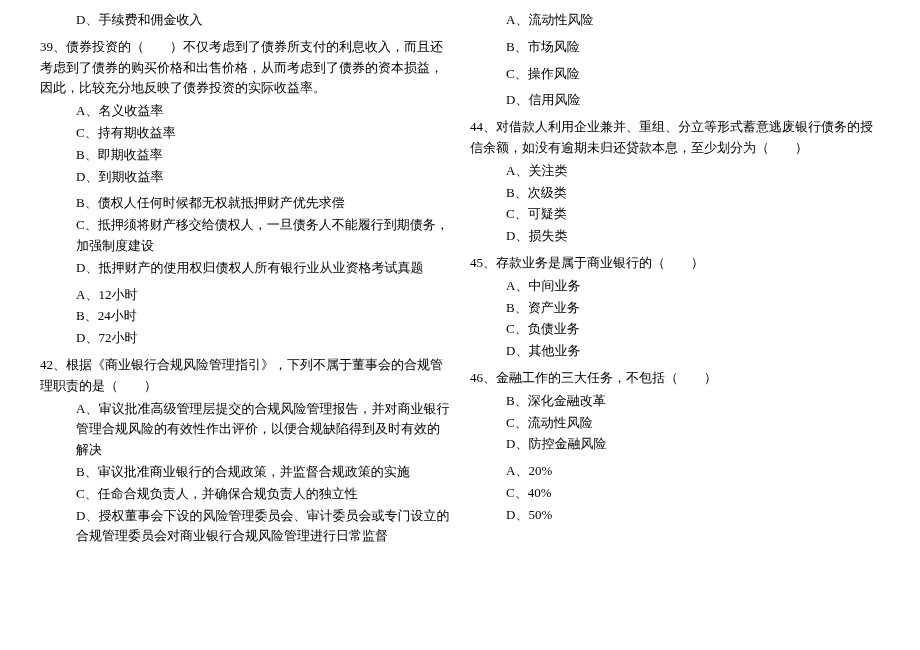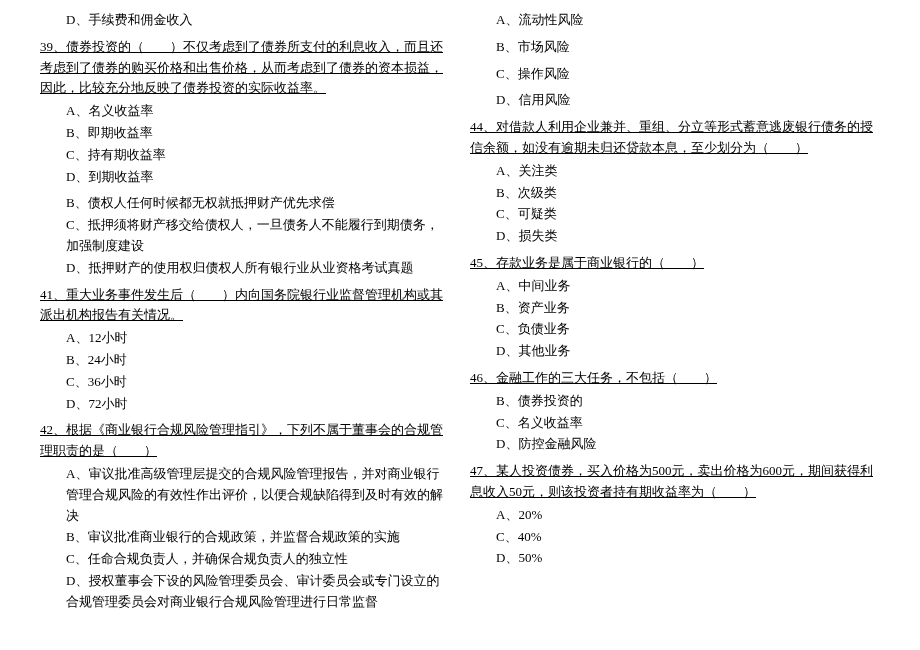--- a/index.html
+++ b/index.html
@@ -16,24 +16,23 @@
       min-height: 650px;
       padding: 10px 40px 20px 40px;
       line-height: 1.6;
     }
     .question-block {
       margin-bottom: 6px;
     }
     .question-text {
       text-indent: 0;
       margin-bottom: 2px;
-      text-decoration: underline;
     }
     .option {
-      margin-left: 26px;
+      margin-left: 36px;
       margin-bottom: 1px;
     }
     .two-col {
       display: flex;
       gap: 0;
     }
     .col-left {
       width: 50%;
       padding-right: 10px;
     }
@@ -48,36 +47,34 @@
 <div class="two-col">
   <div class="col-left">
 
     <div class="question-block">
       <div class="option">D、手续费和佣金收入</div>
     </div>
 
     <div class="question-block">
       <div class="question-text">39、债券投资的（　　）不仅考虑到了债券所支付的利息收入，而且还考虑到了债券的购买价格和出售价格，从而考虑到了债券的资本损益，因此，比较充分地反映了债券投资的实际收益率。</div>
       <div class="option">A、名义收益率</div>
+      <div class="option">C、持有期收益率</div>
       <div class="option">B、即期收益率</div>
-      <div class="option">C、持有期收益率</div>
       <div class="option">D、到期收益率</div>
     </div>
 
     <div class="question-block">
       <div class="option">B、债权人任何时候都无权就抵押财产优先求偿</div>
       <div class="option">C、抵押须将财产移交给债权人，一旦债务人不能履行到期债务，加强制度建设</div>
       <div class="option">D、抵押财产的使用权归债权人所有银行业从业资格考试真题</div>
     </div>
 
     <div class="question-block">
-      <div class="question-text">41、重大业务事件发生后（　　）内向国务院银行业监督管理机构或其派出机构报告有关情况。</div>
       <div class="option">A、12小时</div>
       <div class="option">B、24小时</div>
-      <div class="option">C、36小时</div>
       <div class="option">D、72小时</div>
     </div>
 
     <div class="question-block">
       <div class="question-text">42、根据《商业银行合规风险管理指引》，下列不属于董事会的合规管理职责的是（　　）</div>
       <div class="option">A、审议批准高级管理层提交的合规风险管理报告，并对商业银行管理合规风险的有效性作出评价，以便合规缺陷得到及时有效的解决</div>
       <div class="option">B、审议批准商业银行的合规政策，并监督合规政策的实施</div>
       <div class="option">C、任命合规负责人，并确保合规负责人的独立性</div>
       <div class="option">D、授权董事会下设的风险管理委员会、审计委员会或专门设立的合规管理委员会对商业银行合规风险管理进行日常监督</div>
     </div>
@@ -110,26 +107,25 @@
     <div class="question-block">
       <div class="question-text">45、存款业务是属于商业银行的（　　）</div>
       <div class="option">A、中间业务</div>
       <div class="option">B、资产业务</div>
       <div class="option">C、负债业务</div>
       <div class="option">D、其他业务</div>
     </div>
 
     <div class="question-block">
       <div class="question-text">46、金融工作的三大任务，不包括（　　）</div>
-      <div class="option">B、债券投资的</div>
-      <div class="option">C、名义收益率</div>
+      <div class="option">B、深化金融改革</div>
+      <div class="option">C、流动性风险</div>
       <div class="option">D、防控金融风险</div>
     </div>
 
     <div class="question-block">
-      <div class="question-text">47、某人投资债券，买入价格为500元，卖出价格为600元，期间获得利息收入50元，则该投资者持有期收益率为（　　）</div>
       <div class="option">A、20%</div>
       <div class="option">C、40%</div>
       <div class="option">D、50%</div>
     </div>
 
   </div>
 </div>
 
 </body></html>

